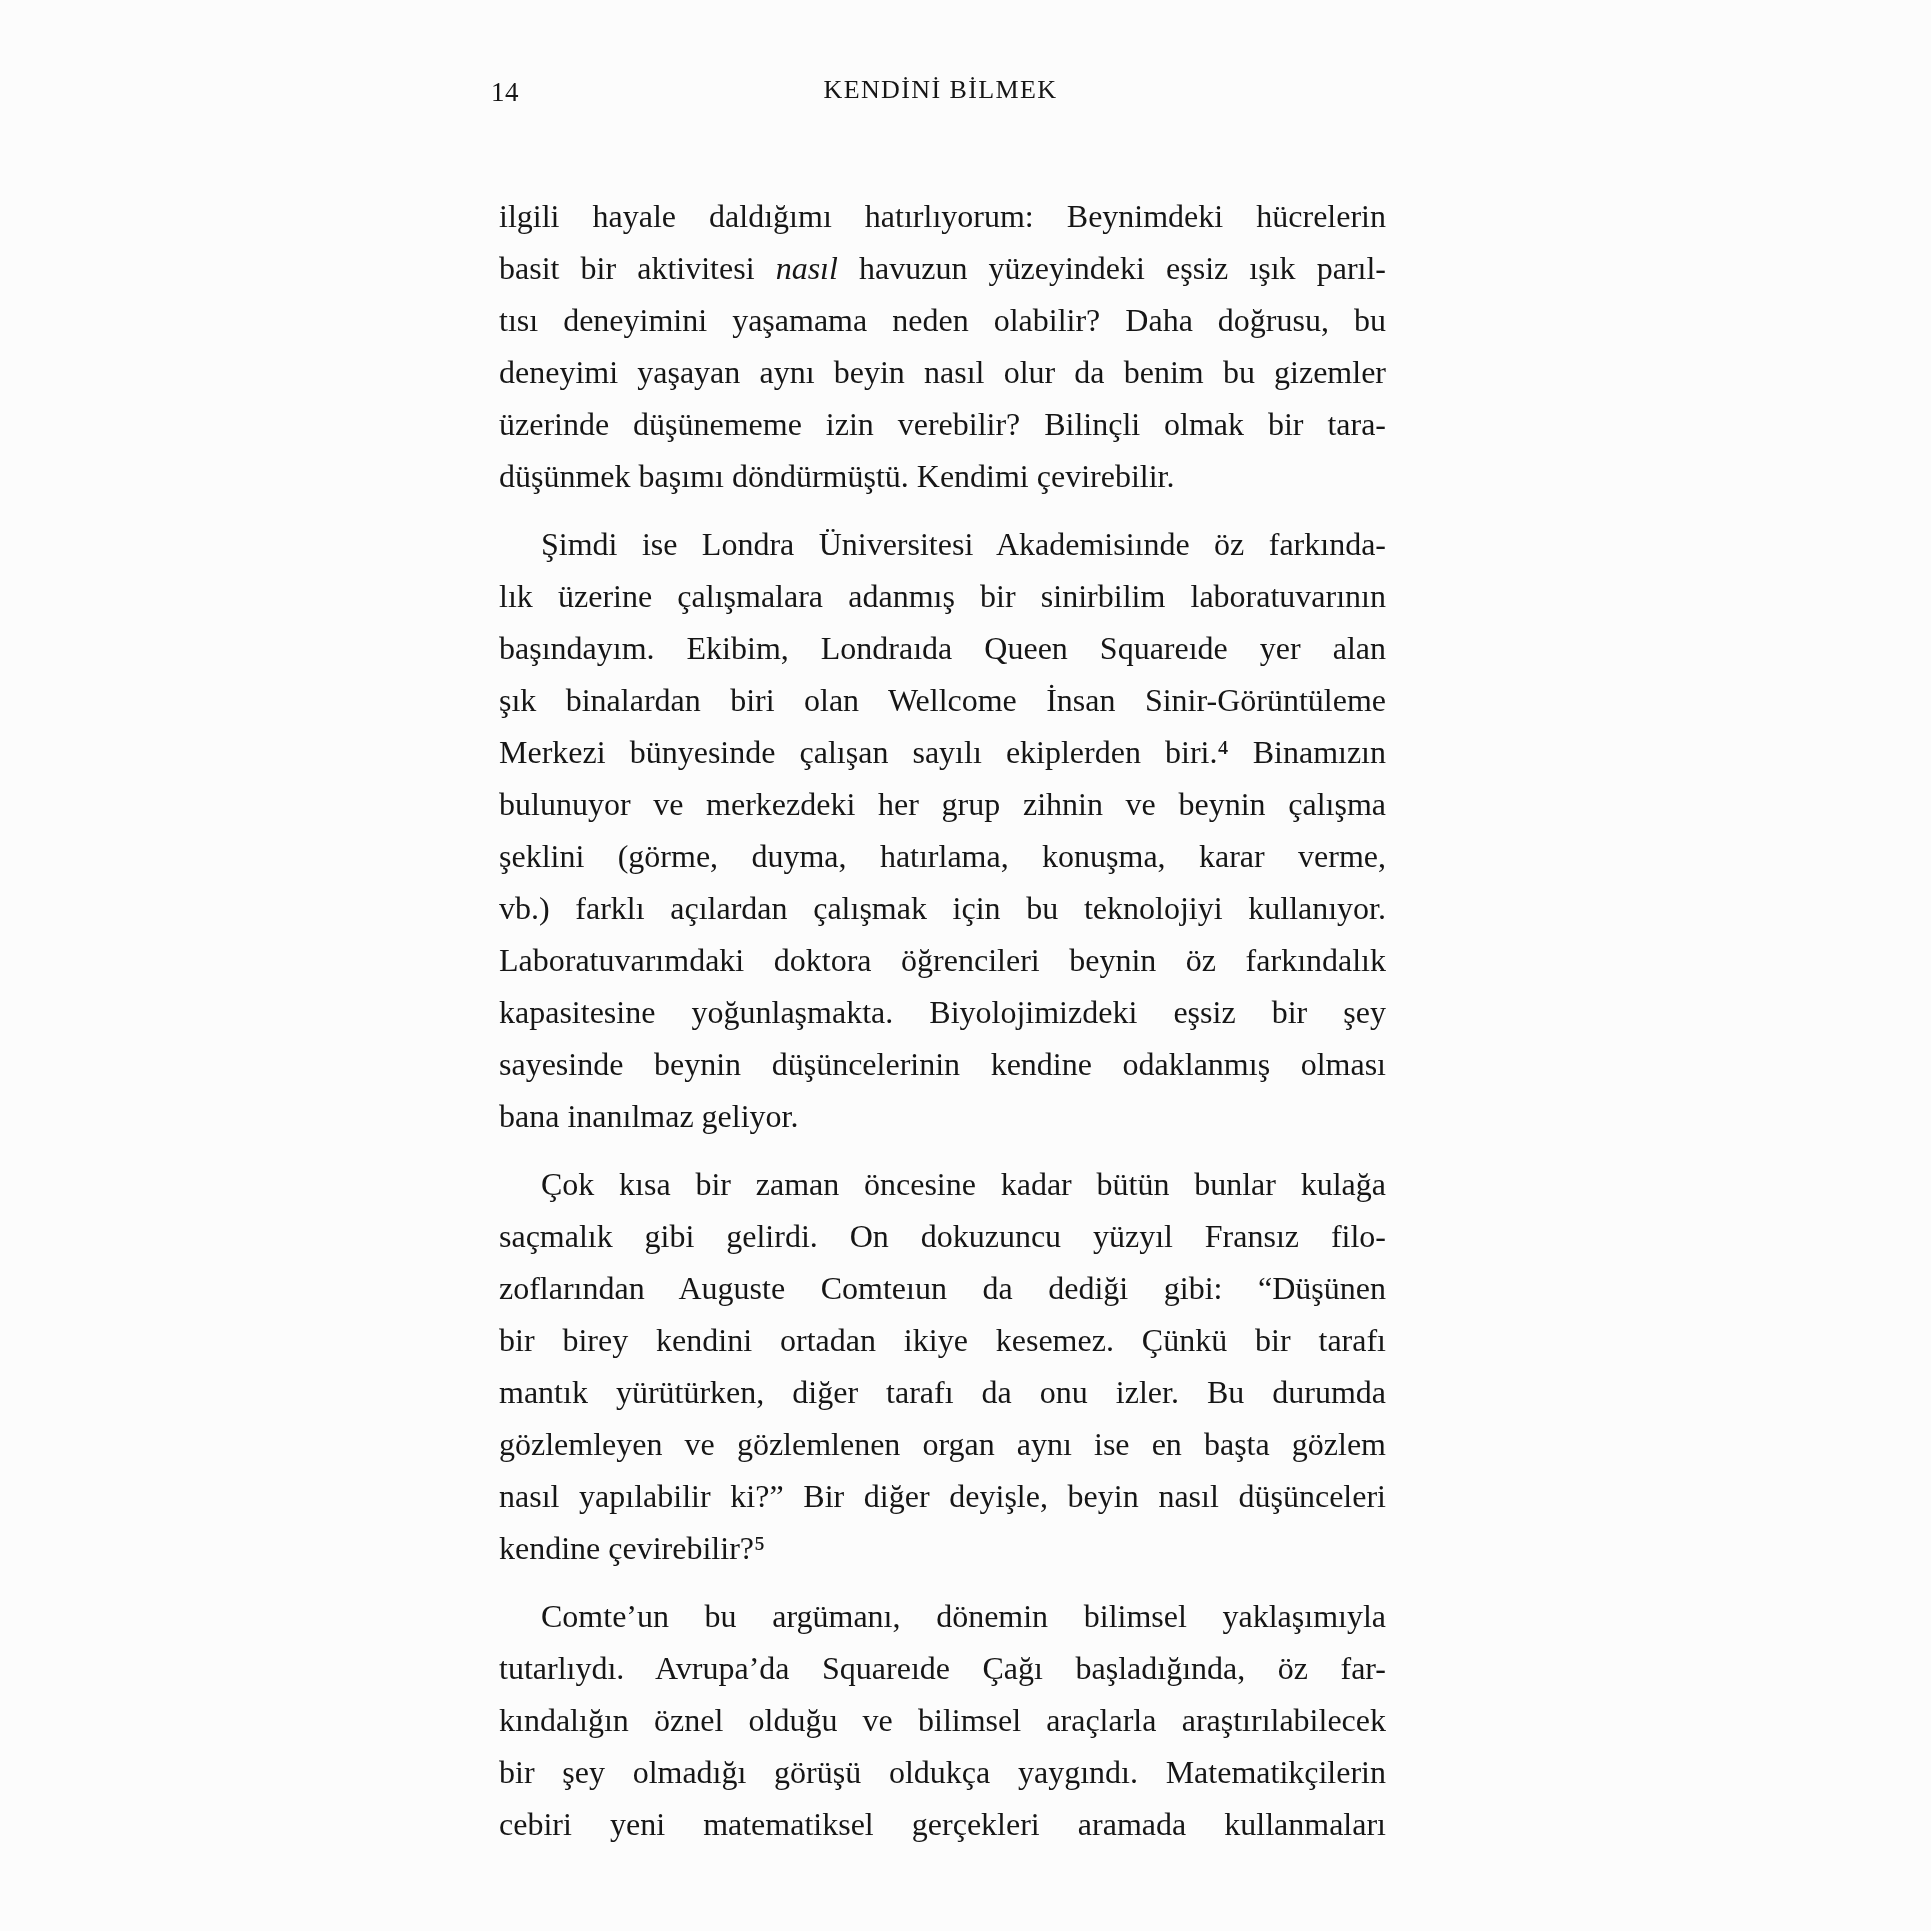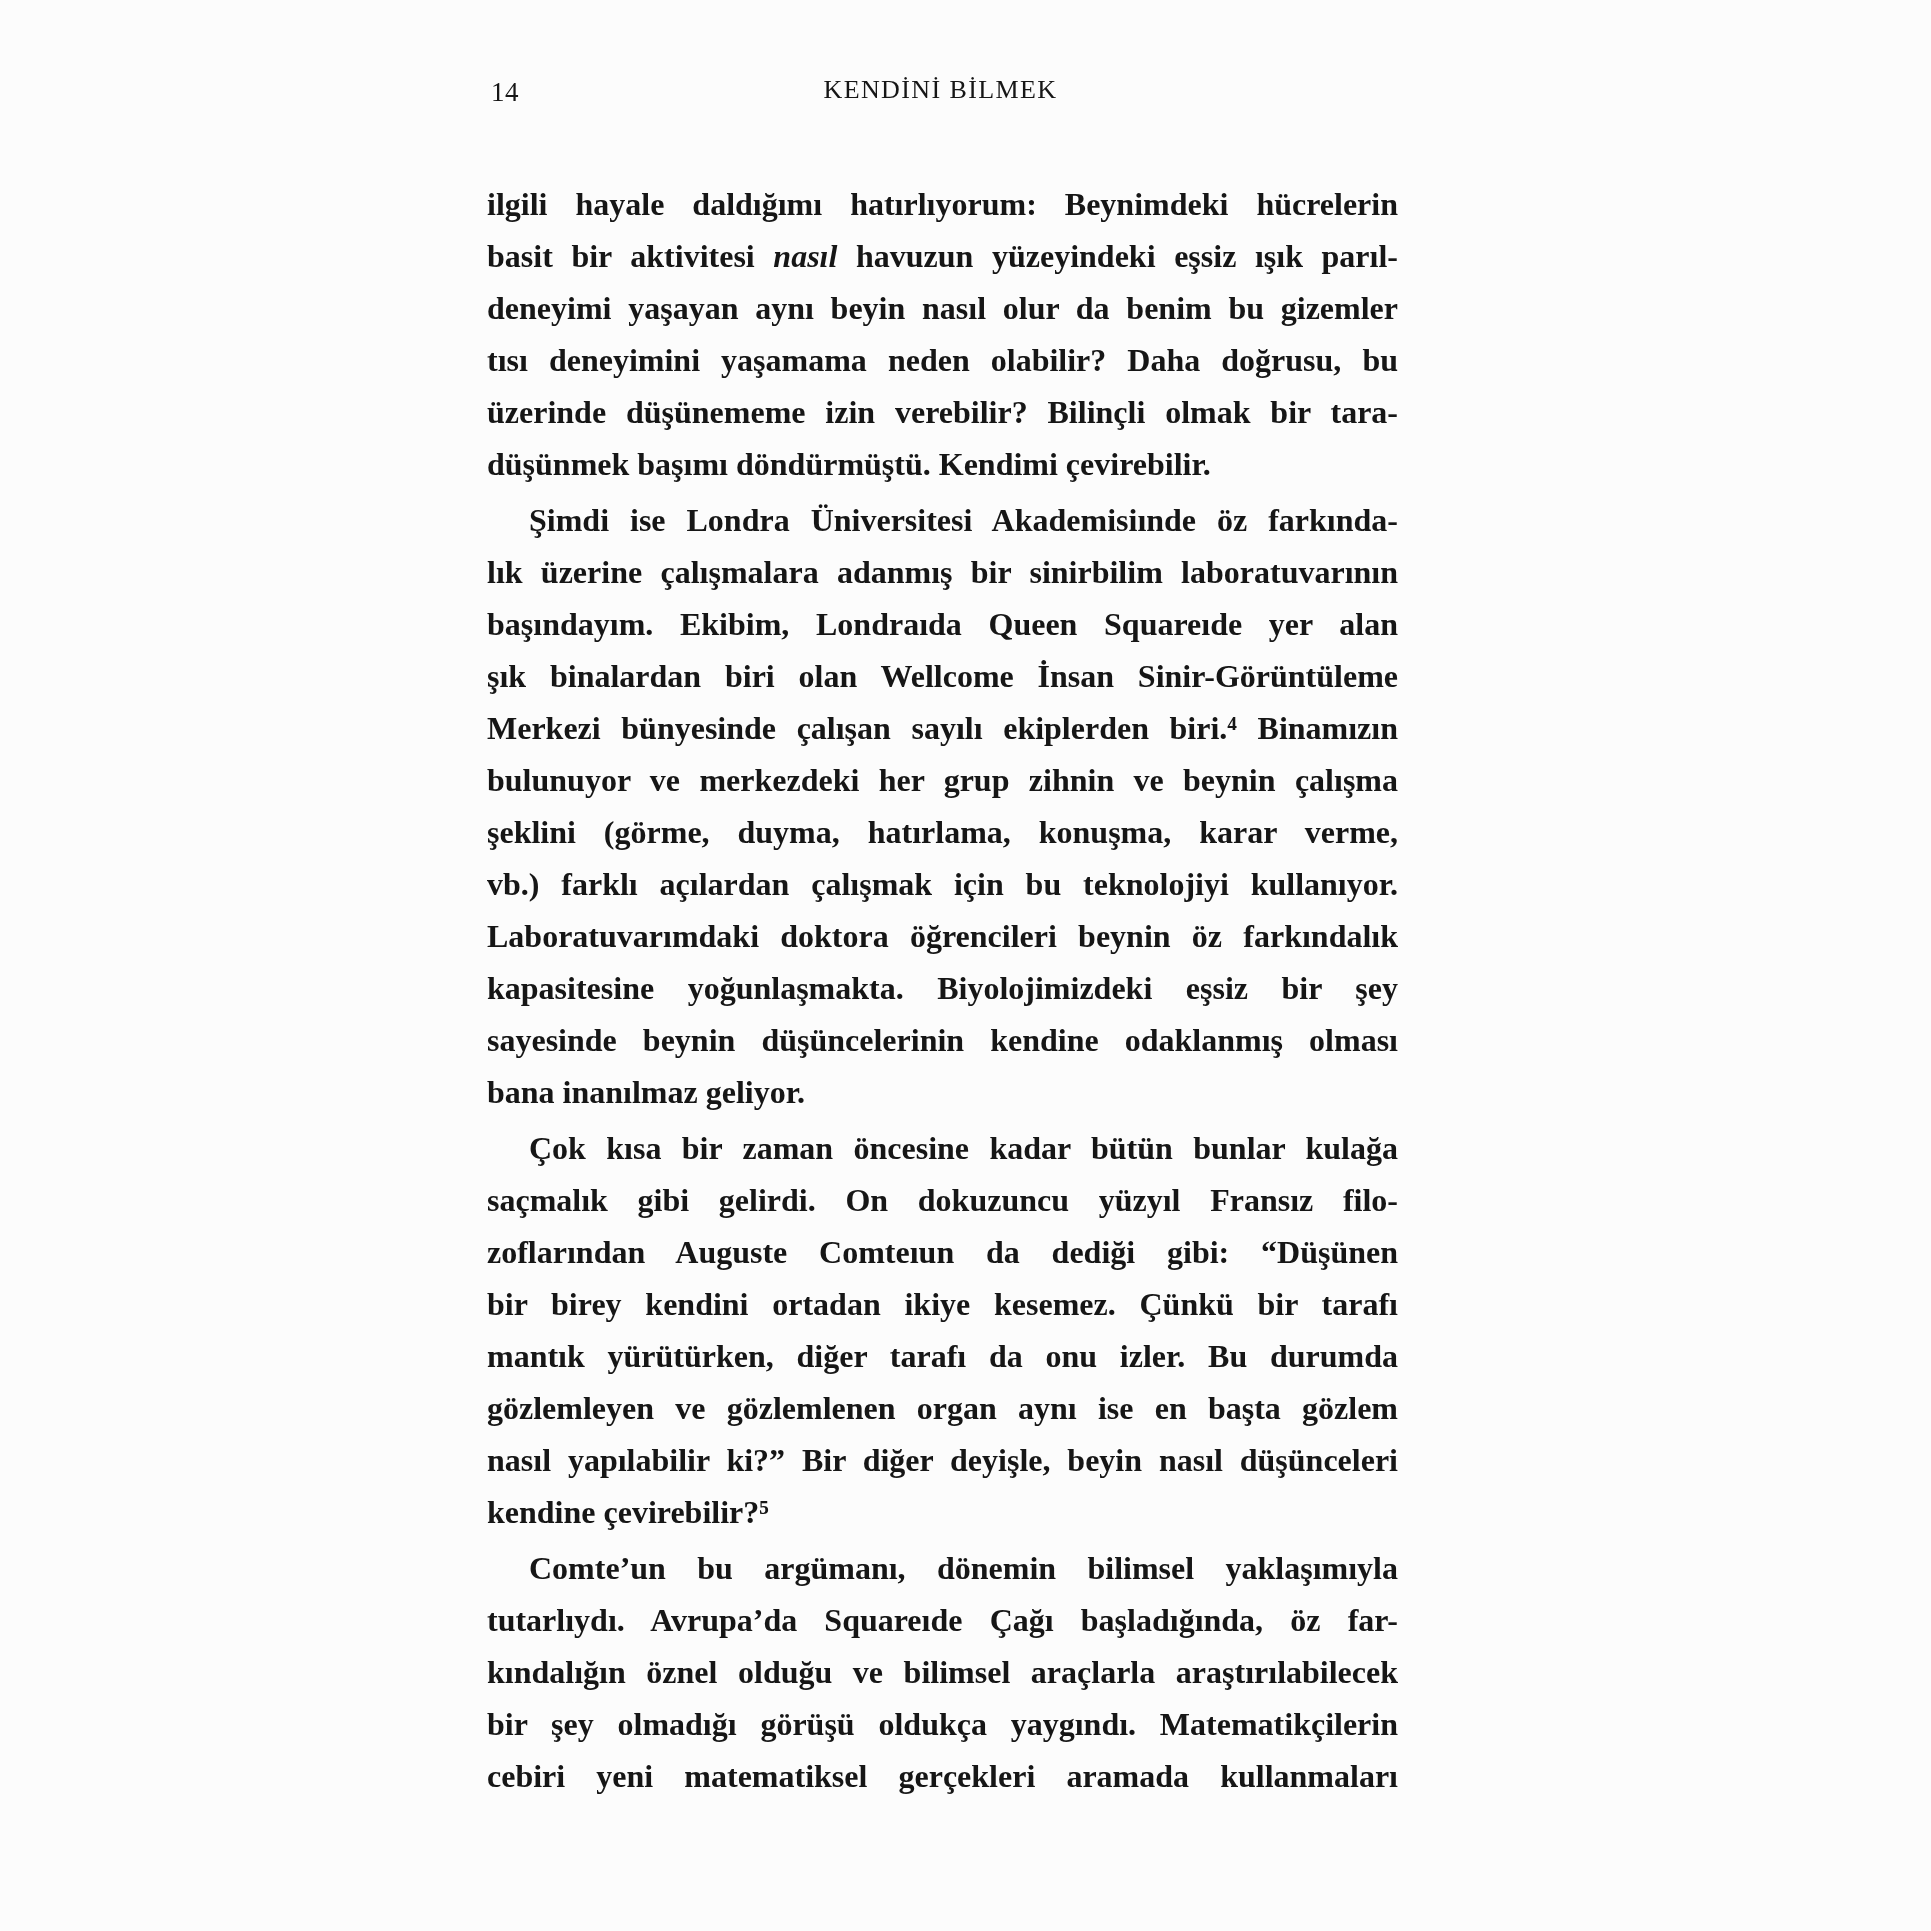--- a/index.html
+++ b/index.html
@@ -44,21 +44,21 @@
     letter-spacing:1.4px;
   }
   .body-text{
     position:absolute;
     top:174px;
     left:483px;
     width:919px;
     font-size:32px;
     line-height:52px;
   }
-  .para{margin:4px;font-weight:bold;}
+  .para{margin:16px;}
   .line{
     text-align:justify;
     text-align-last:justify;
     overflow:hidden;
     white-space:normal;
   }
   .line.flush{
     text-align-last:left;
   }
   .para.indent .line:first-child{
@@ -74,22 +74,22 @@
 <div class="page">
   <div class="running-head">
     <span class="page-number">14</span>
     <span class="head-title">KENDİNİ BİLMEK</span>
   </div>
 
   <div class="body-text" id="body-text">
       <div class="para">
         <div class="line">ilgili hayale daldığımı hatırlıyorum: Beynimdeki hücrelerin</div>
         <div class="line">basit bir aktivitesi <em>nasıl</em> havuzun yüzeyindeki eşsiz ışık parıl-</div>
+        <div class="line">tısı deneyimini yaşamama neden olabilir? Daha doğrusu, bu</div>
         <div class="line">deneyimi yaşayan aynı beyin nasıl olur da benim bu gizemler</div>
-        <div class="line">tısı deneyimini yaşamama neden olabilir? Daha doğrusu, bu</div>
         <div class="line">üzerinde düşünememe izin verebilir? Bilinçli olmak bir tara-</div>
         <div class="line flush">düşünmek başımı döndürmüştü. Kendimi çevirebilir.</div>
       </div>
       <div class="para indent">
         <div class="line">Şimdi ise Londra Üniversitesi Akademisiınde öz farkında-</div>
         <div class="line">lık üzerine çalışmalara adanmış bir sinirbilim laboratuvarının</div>
         <div class="line">başındayım. Ekibim, Londraıda Queen Squareıde yer alan</div>
         <div class="line">şık binalardan biri olan Wellcome İnsan Sinir-Görüntüleme</div>
         <div class="line">Merkezi bünyesinde çalışan sayılı ekiplerden biri.⁴ Binamızın</div>
         <div class="line">bulunuyor ve merkezdeki her grup zihnin ve beynin çalışma</div>

